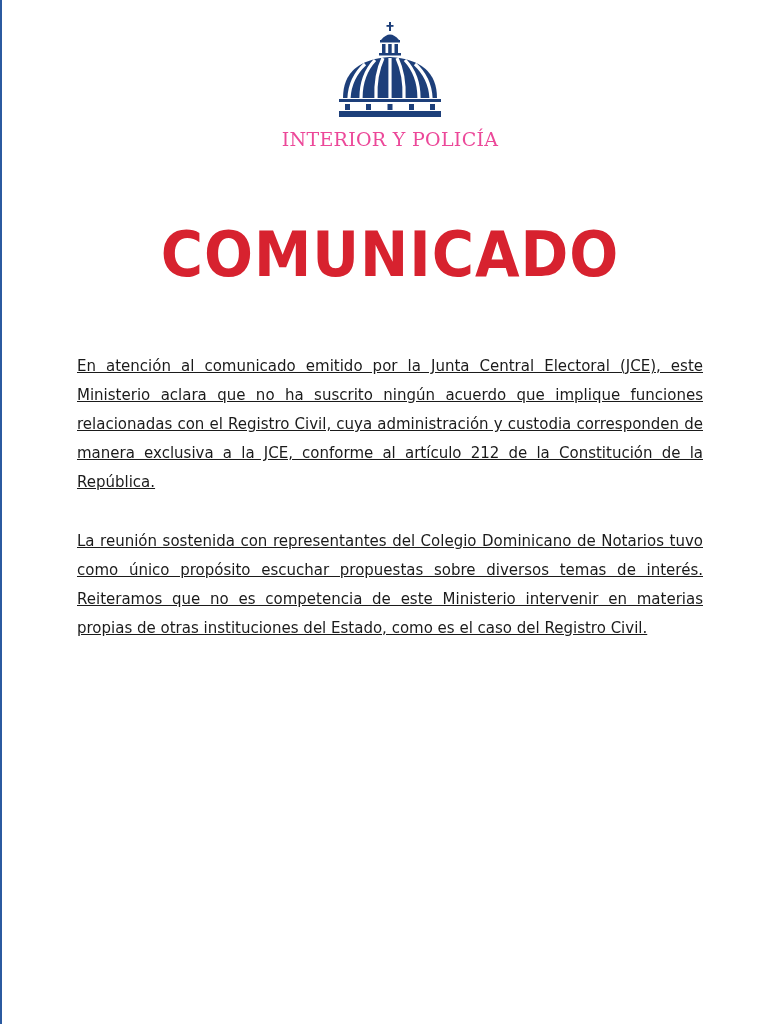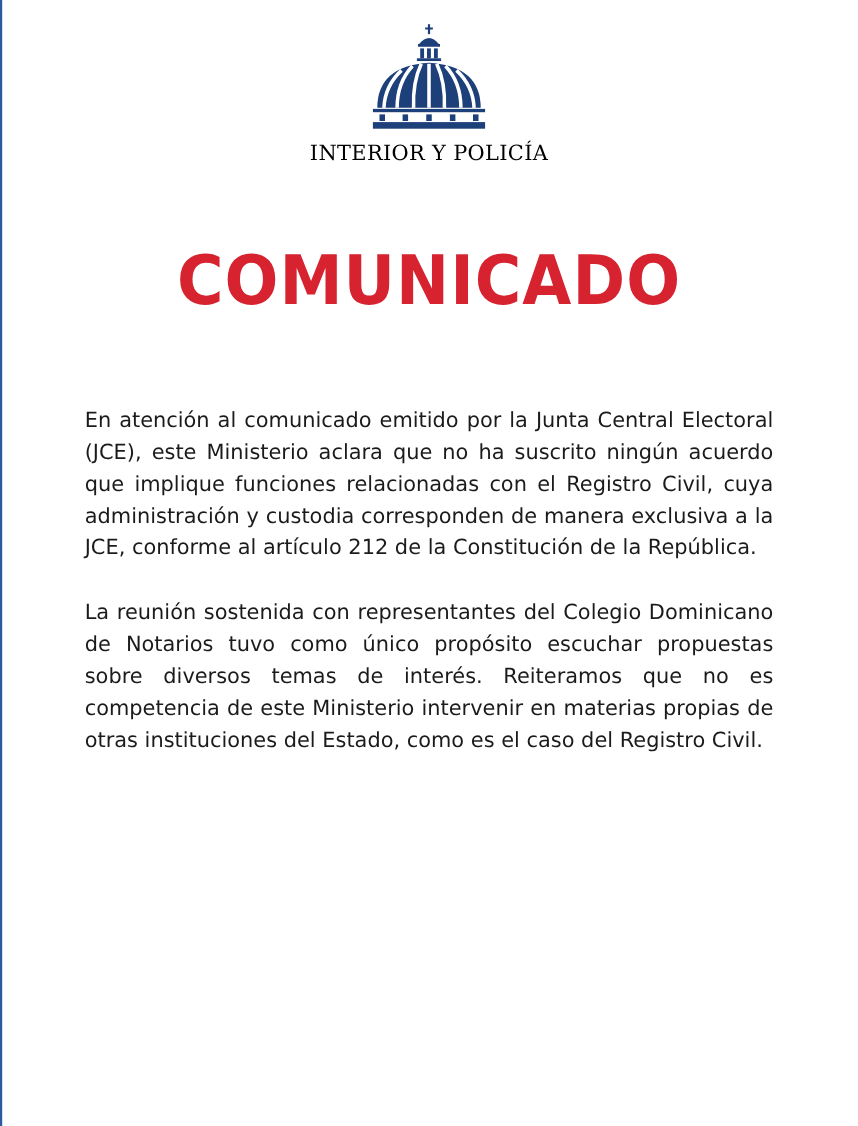--- a/index.html
+++ b/index.html
@@ -14,41 +14,42 @@
     background: #2b5aa0;
   }
   .logo {
     position: absolute; left: 335px; top: 20px; width: 110px; height: 100px;
   }
   .org-name {
     position: absolute; left: 0; width: 780px; top: 128px;
     text-align: center;
     font-family: "DejaVu Serif", serif;
     font-size: 19px; letter-spacing: 0.3px;
-    color: #000000;
+    color: #ec4899;
   }
   .title {
     position: absolute; left: 0; width: 780px; top: 218px;
     text-align: center;
     font-family: "DejaVu Sans", sans-serif;
     font-weight: bold;
     font-size: 62px; letter-spacing: 1px;
     color: #d7222f;
     transform: scaleX(0.93);
   }
   .body {
     position: absolute; left: 77px; width: 626px; top: 352px;
     color: #1b1b1b;
   }
   .para {
-    margin: 16px 0 30px 0;
-    font-size: 19px;
+    margin: 0 0 30px 0;
+    font-size: 15px;
     line-height: 29px;
     text-align: justify;
     text-align-last: left;
+    text-decoration: underline;
   }
 </style>
 </head>
 <body>
 
 <div class="left-edge"></div>
 
 <div class="logo">
   <svg width="110" height="100" viewBox="0 0 110 100" xmlns="http://www.w3.org/2000/svg">
 

